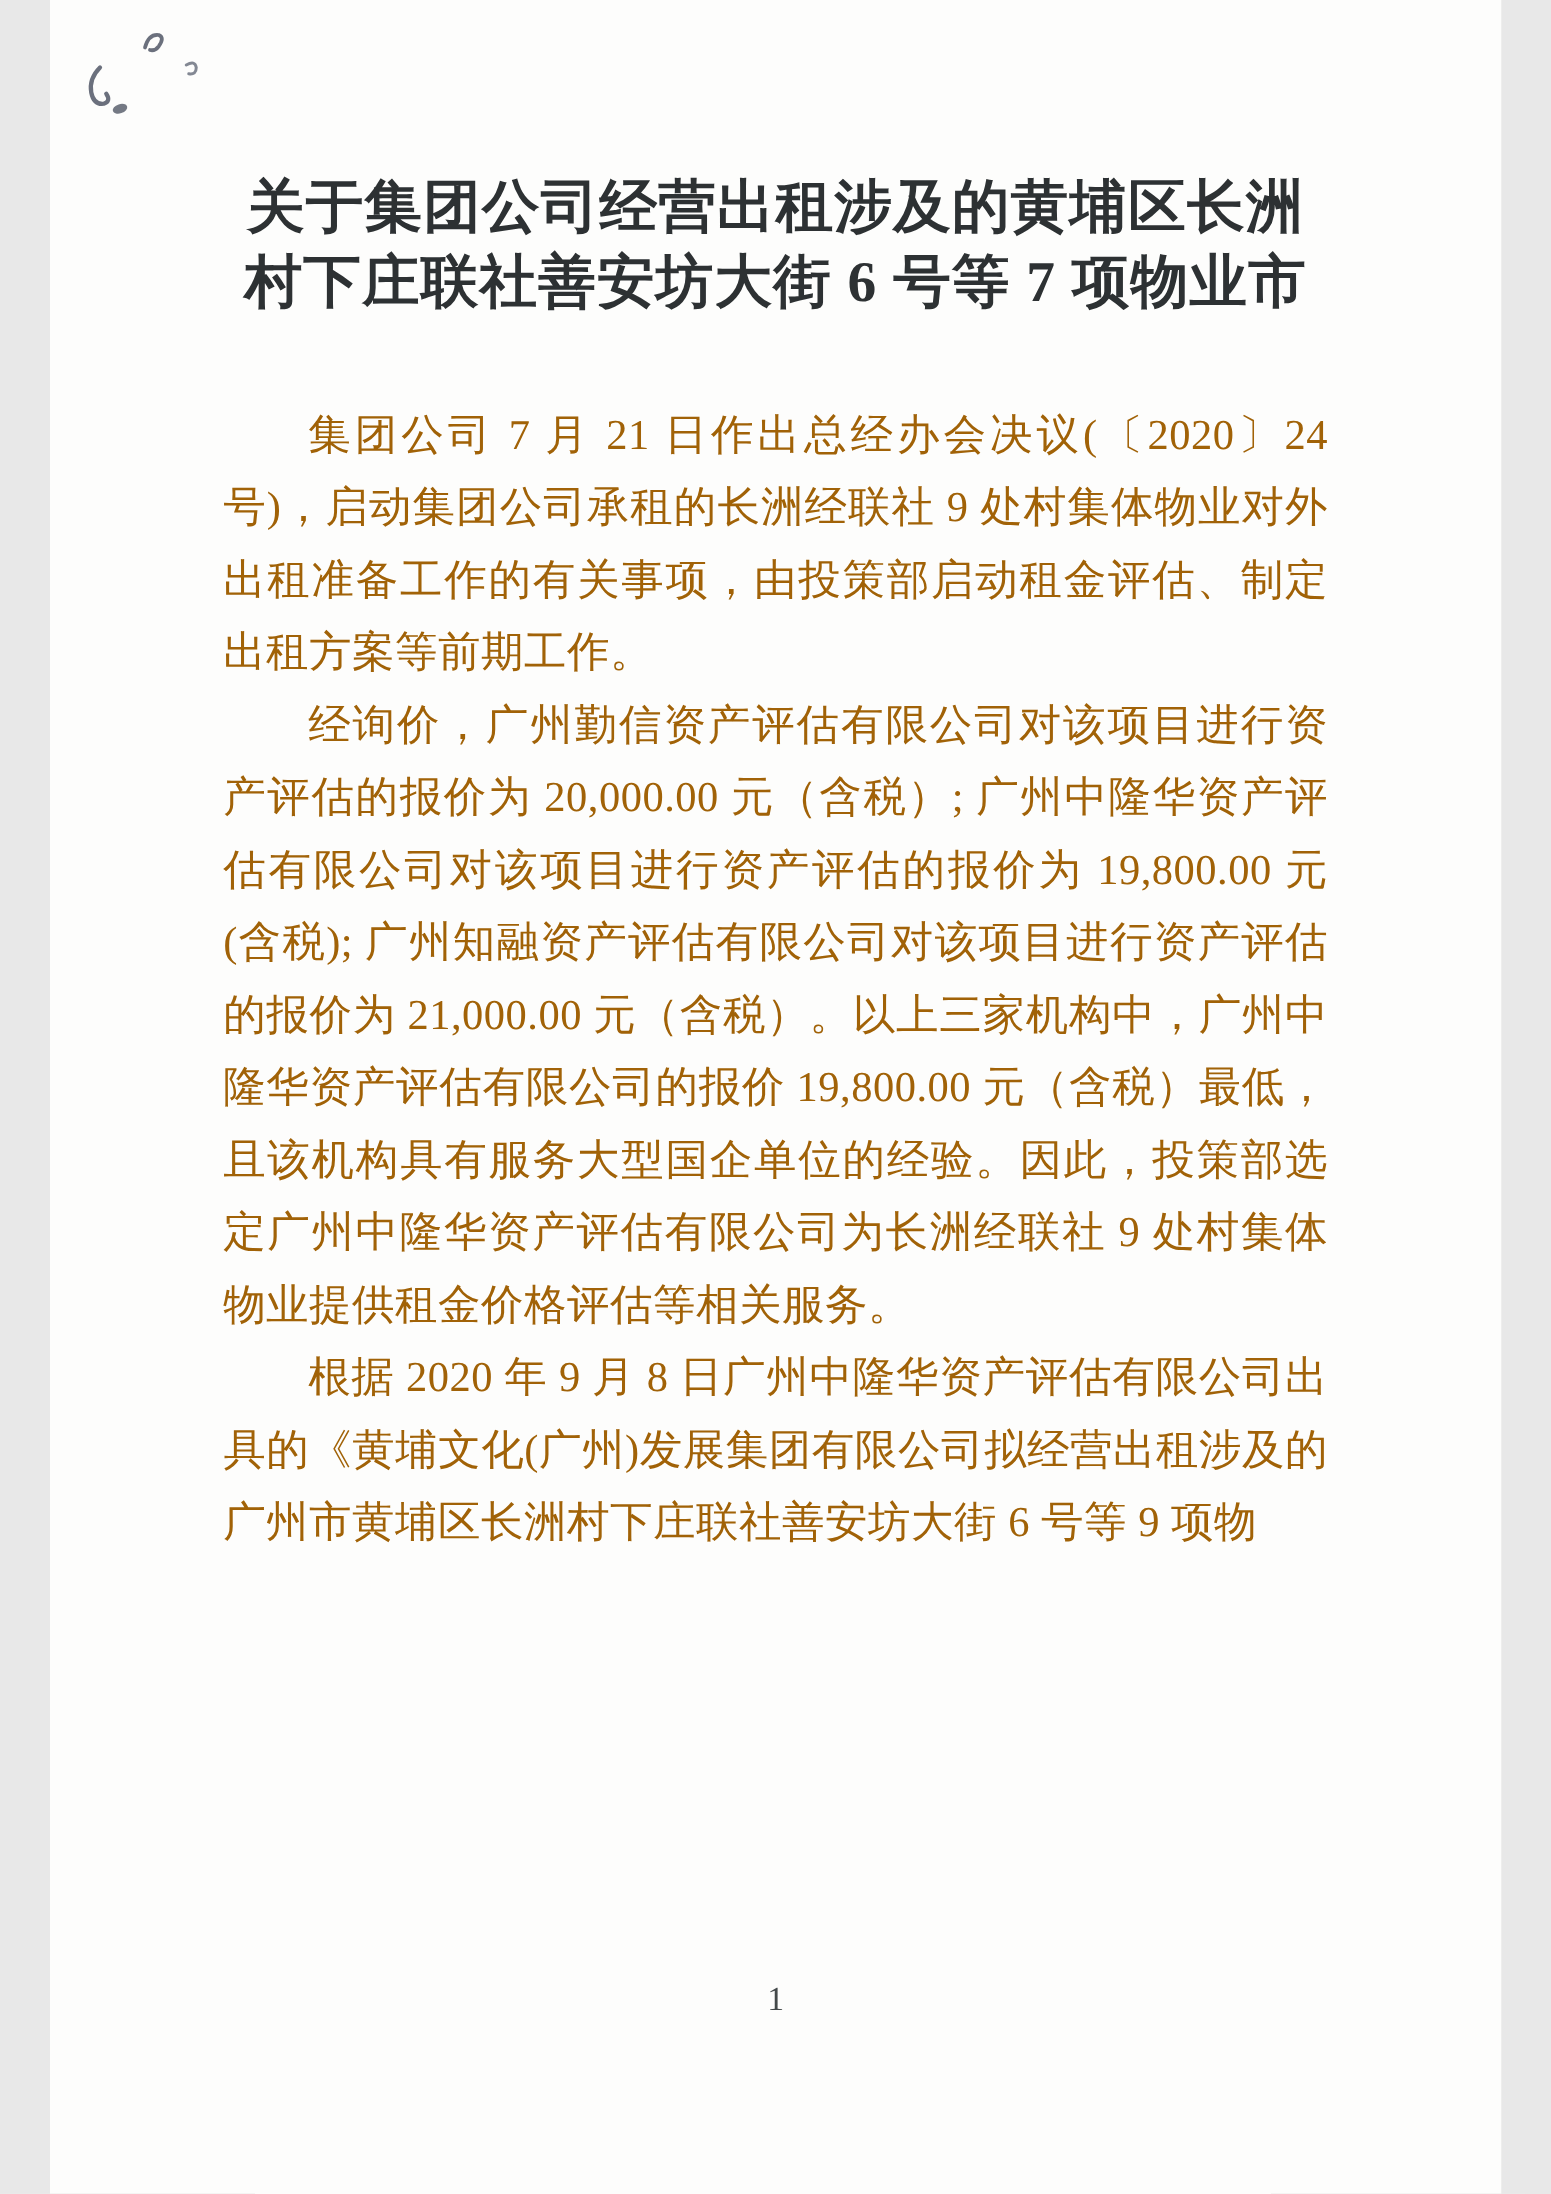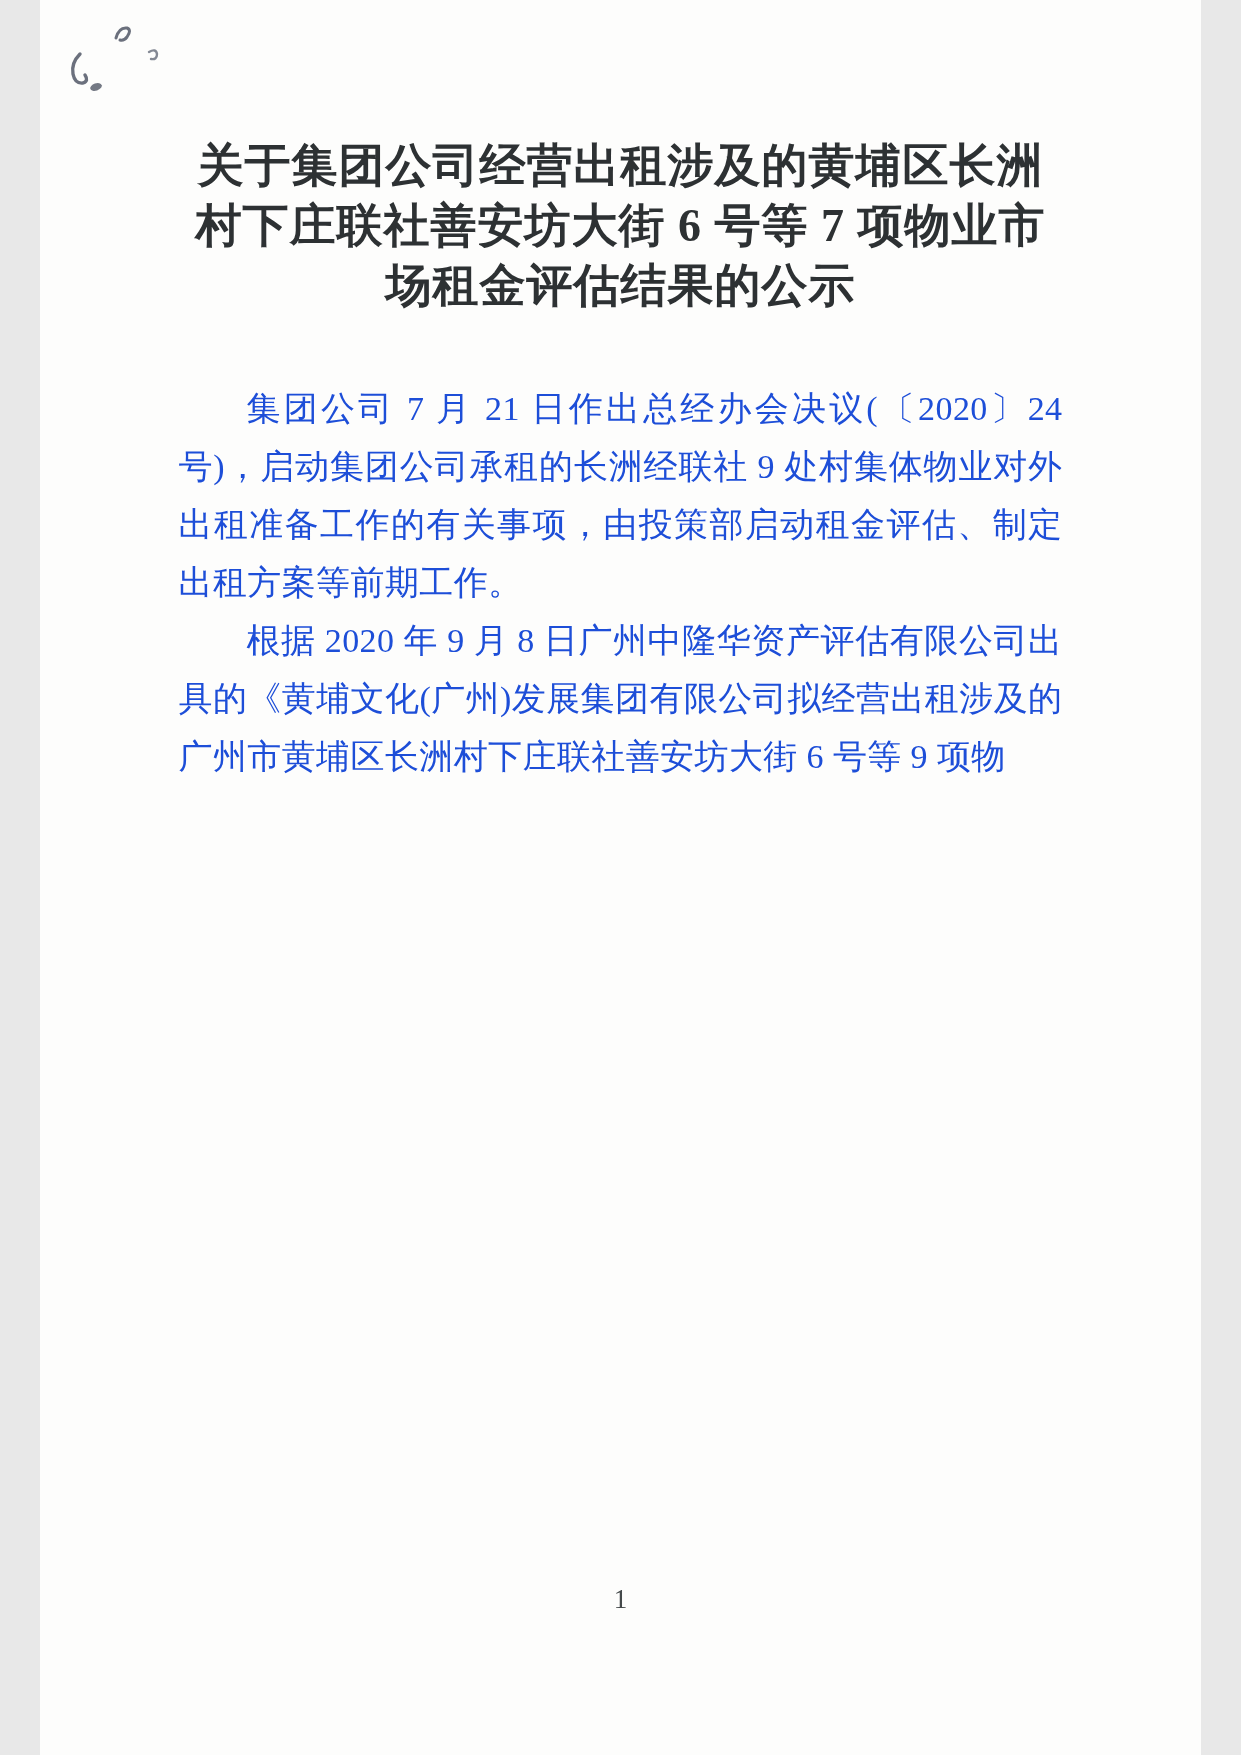--- a/index.html
+++ b/index.html
@@ -37,21 +37,21 @@
     display: block;
     white-space: nowrap;
   }
   .doc-body {
     width: 884px;
     margin: 64px auto 0 auto;
     font-size: 34px;
     line-height: 58px;
     letter-spacing: 0.4px;
     text-align: justify;
-    color: #1d4ed8;
+    color: #a16207;
   }
   .doc-body p {
     margin: 0;
     padding: 0;
     text-indent: 2em;
   }
   .page-number {
     position: absolute;
     top: 1584px;
     left: 0;
@@ -69,23 +69,23 @@
   <svg class="ink-marks" viewBox="0 0 130 100" xmlns="http://www.w3.org/2000/svg">
     <path d="M66,28 q3,-11 11,-10 q5,2 0,9 q-3,4 -7,3" fill="none" stroke="#3f4656" stroke-width="3" stroke-linecap="round" opacity="0.9"></path>
     <path d="M99,42 q7,-4 8,2 q0,6 -6,5" fill="none" stroke="#4a5163" stroke-width="2.4" stroke-linecap="round" opacity="0.8"></path>
     <path d="M30,44 q-9,9 -7,20 q2,10 10,9 q6,-2 2,-8" fill="none" stroke="#3f4656" stroke-width="3.4" stroke-linecap="round" opacity="0.9"></path>
     <ellipse cx="46" cy="77" rx="6" ry="3.6" fill="#3f4656" opacity="0.85" transform="rotate(-18 46 77)"></ellipse>
   </svg>
 
   <h1 class="doc-title">
     <span class="title-line">关于集团公司经营出租涉及的黄埔区长洲</span>
     <span class="title-line">村下庄联社善安坊大街 6 号等 7 项物业市</span>
-    <span class="title-line">场租金评估结果的公示</span>
   </h1>
 
   <div class="doc-body">
     <p>集团公司 7 月 21 日作出总经办会决议(〔2020〕24 号)，启动集团公司承租的长洲经联社 9 处村集体物业对外出租准备工作的有关事项，由投策部启动租金评估、制定出租方案等前期工作。</p>
+    <p>经询价，广州勤信资产评估有限公司对该项目进行资产评估的报价为 20,000.00 元（含税）; 广州中隆华资产评估有限公司对该项目进行资产评估的报价为 19,800.00 元(含税); 广州知融资产评估有限公司对该项目进行资产评估的报价为 21,000.00 元（含税）。以上三家机构中，广州中隆华资产评估有限公司的报价 19,800.00 元（含税）最低，且该机构具有服务大型国企单位的经验。因此，投策部选定广州中隆华资产评估有限公司为长洲经联社 9 处村集体物业提供租金价格评估等相关服务。</p>
     <p>根据 2020 年 9 月 8 日广州中隆华资产评估有限公司出具的《黄埔文化(广州)发展集团有限公司拟经营出租涉及的广州市黄埔区长洲村下庄联社善安坊大街 6 号等 9 项物</p>
   </div>
 
   <div class="page-number">1</div>
 
 </div>
 
 </body></html>

